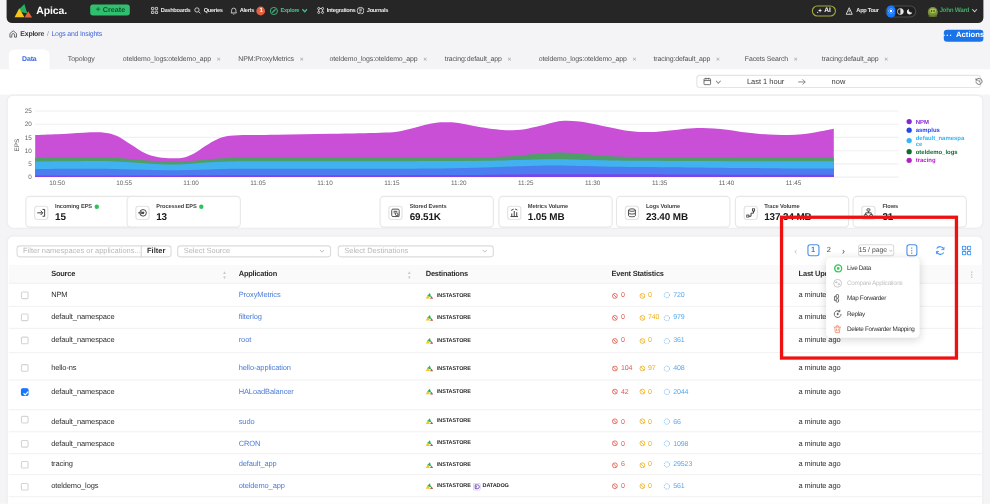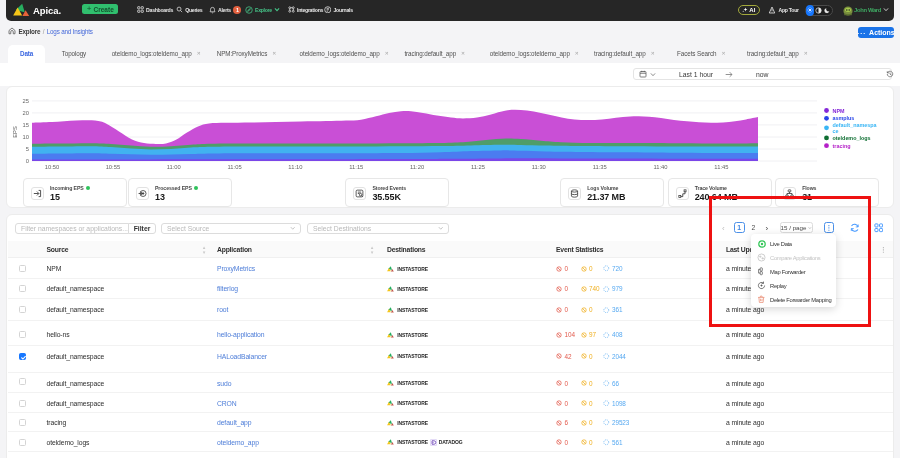--- a/index.html
+++ b/index.html
@@ -268,63 +268,72 @@
 </svg>
 <div class="statbox" style="left:16.0px">
       <div class="sico">
         <svg width="9" height="9" viewBox="0 0 16 16" fill="none" stroke="#333" stroke-width="1.5">
           <path d="M10 2.5 H13.5 V13.5 H10 M1.5 8 H10 M7 4.5 L10.5 8 L7 11.5"></path>
         </svg>
       </div>
       <div class="slab">Incoming EPS<span class="gdot"></span></div>
       <div class="sval">15</div>
     </div>
-<div class="statbox" style="left:121px">
+<div class="statbox" style="left:108px">
       <div class="sico">
         <svg width="9" height="9" viewBox="0 0 16 16" fill="none" stroke="#333" stroke-width="1.4">
           <circle cx="9" cy="8" r="5.3"></circle>
           <circle cx="9" cy="8" r="1.4" fill="#333"></circle>
           <path d="M1 8 H7 M4.8 5 L8 8 L4.8 11"></path>
         </svg>
       </div>
       <div class="slab">Processed EPS<span class="gdot"></span></div>
       <div class="sval">13</div>
     </div>
 <div class="statbox" style="left:338.4px">
       <div class="sico">
         <svg width="9" height="9" viewBox="0 0 16 16" fill="none" stroke="#333" stroke-width="1.4">
           <rect x="2" y="2" width="12" height="12" rx="2"></rect>
           <path d="M5 5.5 H11 M5 8 H8"></path>
           <circle cx="10" cy="10.2" r="2.2"></circle>
           <path d="M11.6 11.8 L13.6 13.8"></path>
         </svg>
       </div>
       <div class="slab">Stored Events</div>
-      <div class="sval">35.55K</div>
+      <div class="sval">69.51K</div>
+    </div>
+<div class="statbox" style="left:445.8px">
+      <div class="sico">
+        <svg width="9" height="9" viewBox="0 0 16 16" fill="none" stroke="#333" stroke-width="1.5">
+          <path d="M2 14 H14 M4 14 V9 M8 14 V5 M12 14 V7 M3 4 L7 2 M9.5 1.8 L13 3.5"></path>
+        </svg>
+      </div>
+      <div class="slab">Metrics Volume</div>
+      <div class="sval">1.05 MB</div>
     </div>
 <div class="statbox" style="left:553.2px">
       <div class="sico">
         <svg width="9" height="9" viewBox="0 0 16 16" fill="none" stroke="#333" stroke-width="1.4">
           <ellipse cx="8" cy="3.5" rx="5.5" ry="2"></ellipse>
           <path d="M2.5 3.5 V12.5 a5.5 2 0 0 0 11 0 V3.5 M2.5 8 a5.5 2 0 0 0 11 0"></path>
         </svg>
       </div>
       <div class="slab">Logs Volume</div>
-      <div class="sval">21.37 MB</div>
+      <div class="sval">23.40 MB</div>
     </div>
 <div class="statbox" style="left:660.7px">
       <div class="sico">
         <svg width="9" height="9" viewBox="0 0 16 16" fill="none" stroke="#333" stroke-width="1.5">
           <path d="M3.5 13.5 H8.5 V8.5 H12.5 V3.5"></path>
           <rect x="1.5" y="11.5" width="3.5" height="3.5" fill="#fff" stroke-width="1.3"></rect>
           <rect x="10.8" y="1.5" width="3.5" height="3.5" fill="#fff" stroke-width="1.3"></rect>
         </svg>
       </div>
       <div class="slab">Trace Volume</div>
-      <div class="sval">240.64 MB</div>
+      <div class="sval">137.34 MB</div>
     </div>
 <div class="statbox" style="left:768.2px">
       <div class="sico">
         <svg width="9" height="9" viewBox="0 0 16 16" fill="none" stroke="#333" stroke-width="1.4">
           <rect x="5.7" y="1.5" width="4.6" height="3.6" rx="0.8"></rect>
           <rect x="1.2" y="10.8" width="4.6" height="3.6" rx="0.8"></rect>
           <rect x="10.2" y="10.8" width="4.6" height="3.6" rx="0.8"></rect>
           <path d="M8 5.1 V8 M3.5 10.8 V8 H12.5 V10.8"></path>
         </svg>
       </div>

